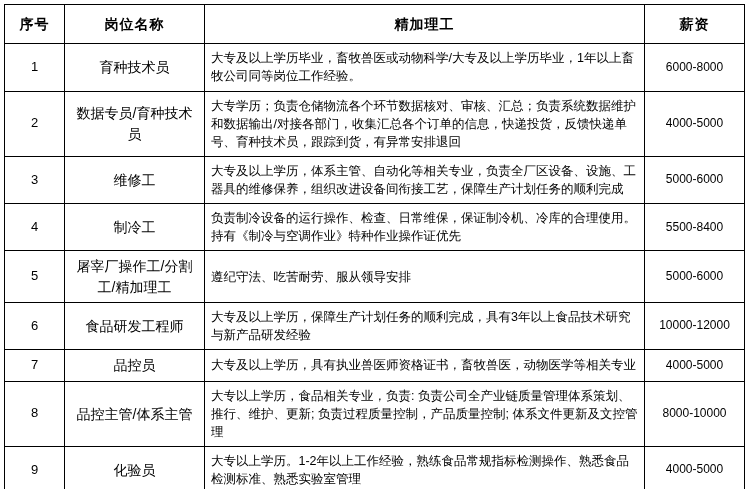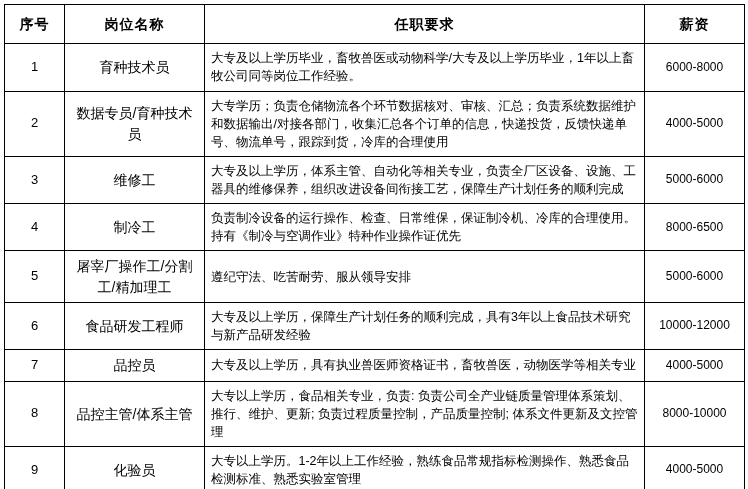--- a/index.html
+++ b/index.html
@@ -71,48 +71,48 @@
     <colgroup>
       <col class="c-index">
       <col class="c-title">
       <col class="c-req">
       <col class="c-sal">
     </colgroup>
     <thead>
       <tr>
         <th>序号</th>
         <th>岗位名称</th>
-        <th>任职要求</th>
+        <th>精加理工</th>
         <th>薪资</th>
       </tr>
     </thead>
     <tbody>
       <tr>
         <td class="idx">1</td>
         <td class="title">育种技术员</td>
         <td class="req">大专及以上学历毕业，畜牧兽医或动物科学/大专及以上学历毕业，1年以上畜牧公司同等岗位工作经验。</td>
         <td class="sal">6000-8000</td>
       </tr>
       <tr>
         <td class="idx">2</td>
         <td class="title">数据专员/育种技术员</td>
-        <td class="req">大专学历；负责仓储物流各个环节数据核对、审核、汇总；负责系统数据维护和数据输出/对接各部门，收集汇总各个订单的信息，快递投货，反馈快递单号、物流单号，跟踪到货，冷库的合理使用</td>
+        <td class="req">大专学历；负责仓储物流各个环节数据核对、审核、汇总；负责系统数据维护和数据输出/对接各部门，收集汇总各个订单的信息，快递投货，反馈快递单号、育种技术员，跟踪到货，有异常安排退回</td>
         <td class="sal">4000-5000</td>
       </tr>
       <tr>
         <td class="idx">3</td>
         <td class="title">维修工</td>
         <td class="req">大专及以上学历，体系主管、自动化等相关专业，负责全厂区设备、设施、工器具的维修保养，组织改进设备间衔接工艺，保障生产计划任务的顺利完成</td>
         <td class="sal">5000-6000</td>
       </tr>
       <tr>
         <td class="idx">4</td>
         <td class="title">制冷工</td>
         <td class="req">负责制冷设备的运行操作、检查、日常维保，保证制冷机、冷库的合理使用。持有《制冷与空调作业》特种作业操作证优先</td>
-        <td class="sal">8000-6500</td>
+        <td class="sal">5500-8400</td>
       </tr>
       <tr>
         <td class="idx">5</td>
         <td class="title">屠宰厂操作工/分割工/精加理工</td>
         <td class="req">遵纪守法、吃苦耐劳、服从领导安排</td>
         <td class="sal">5000-6000</td>
       </tr>
       <tr>
         <td class="idx">6</td>
         <td class="title">食品研发工程师</td>

